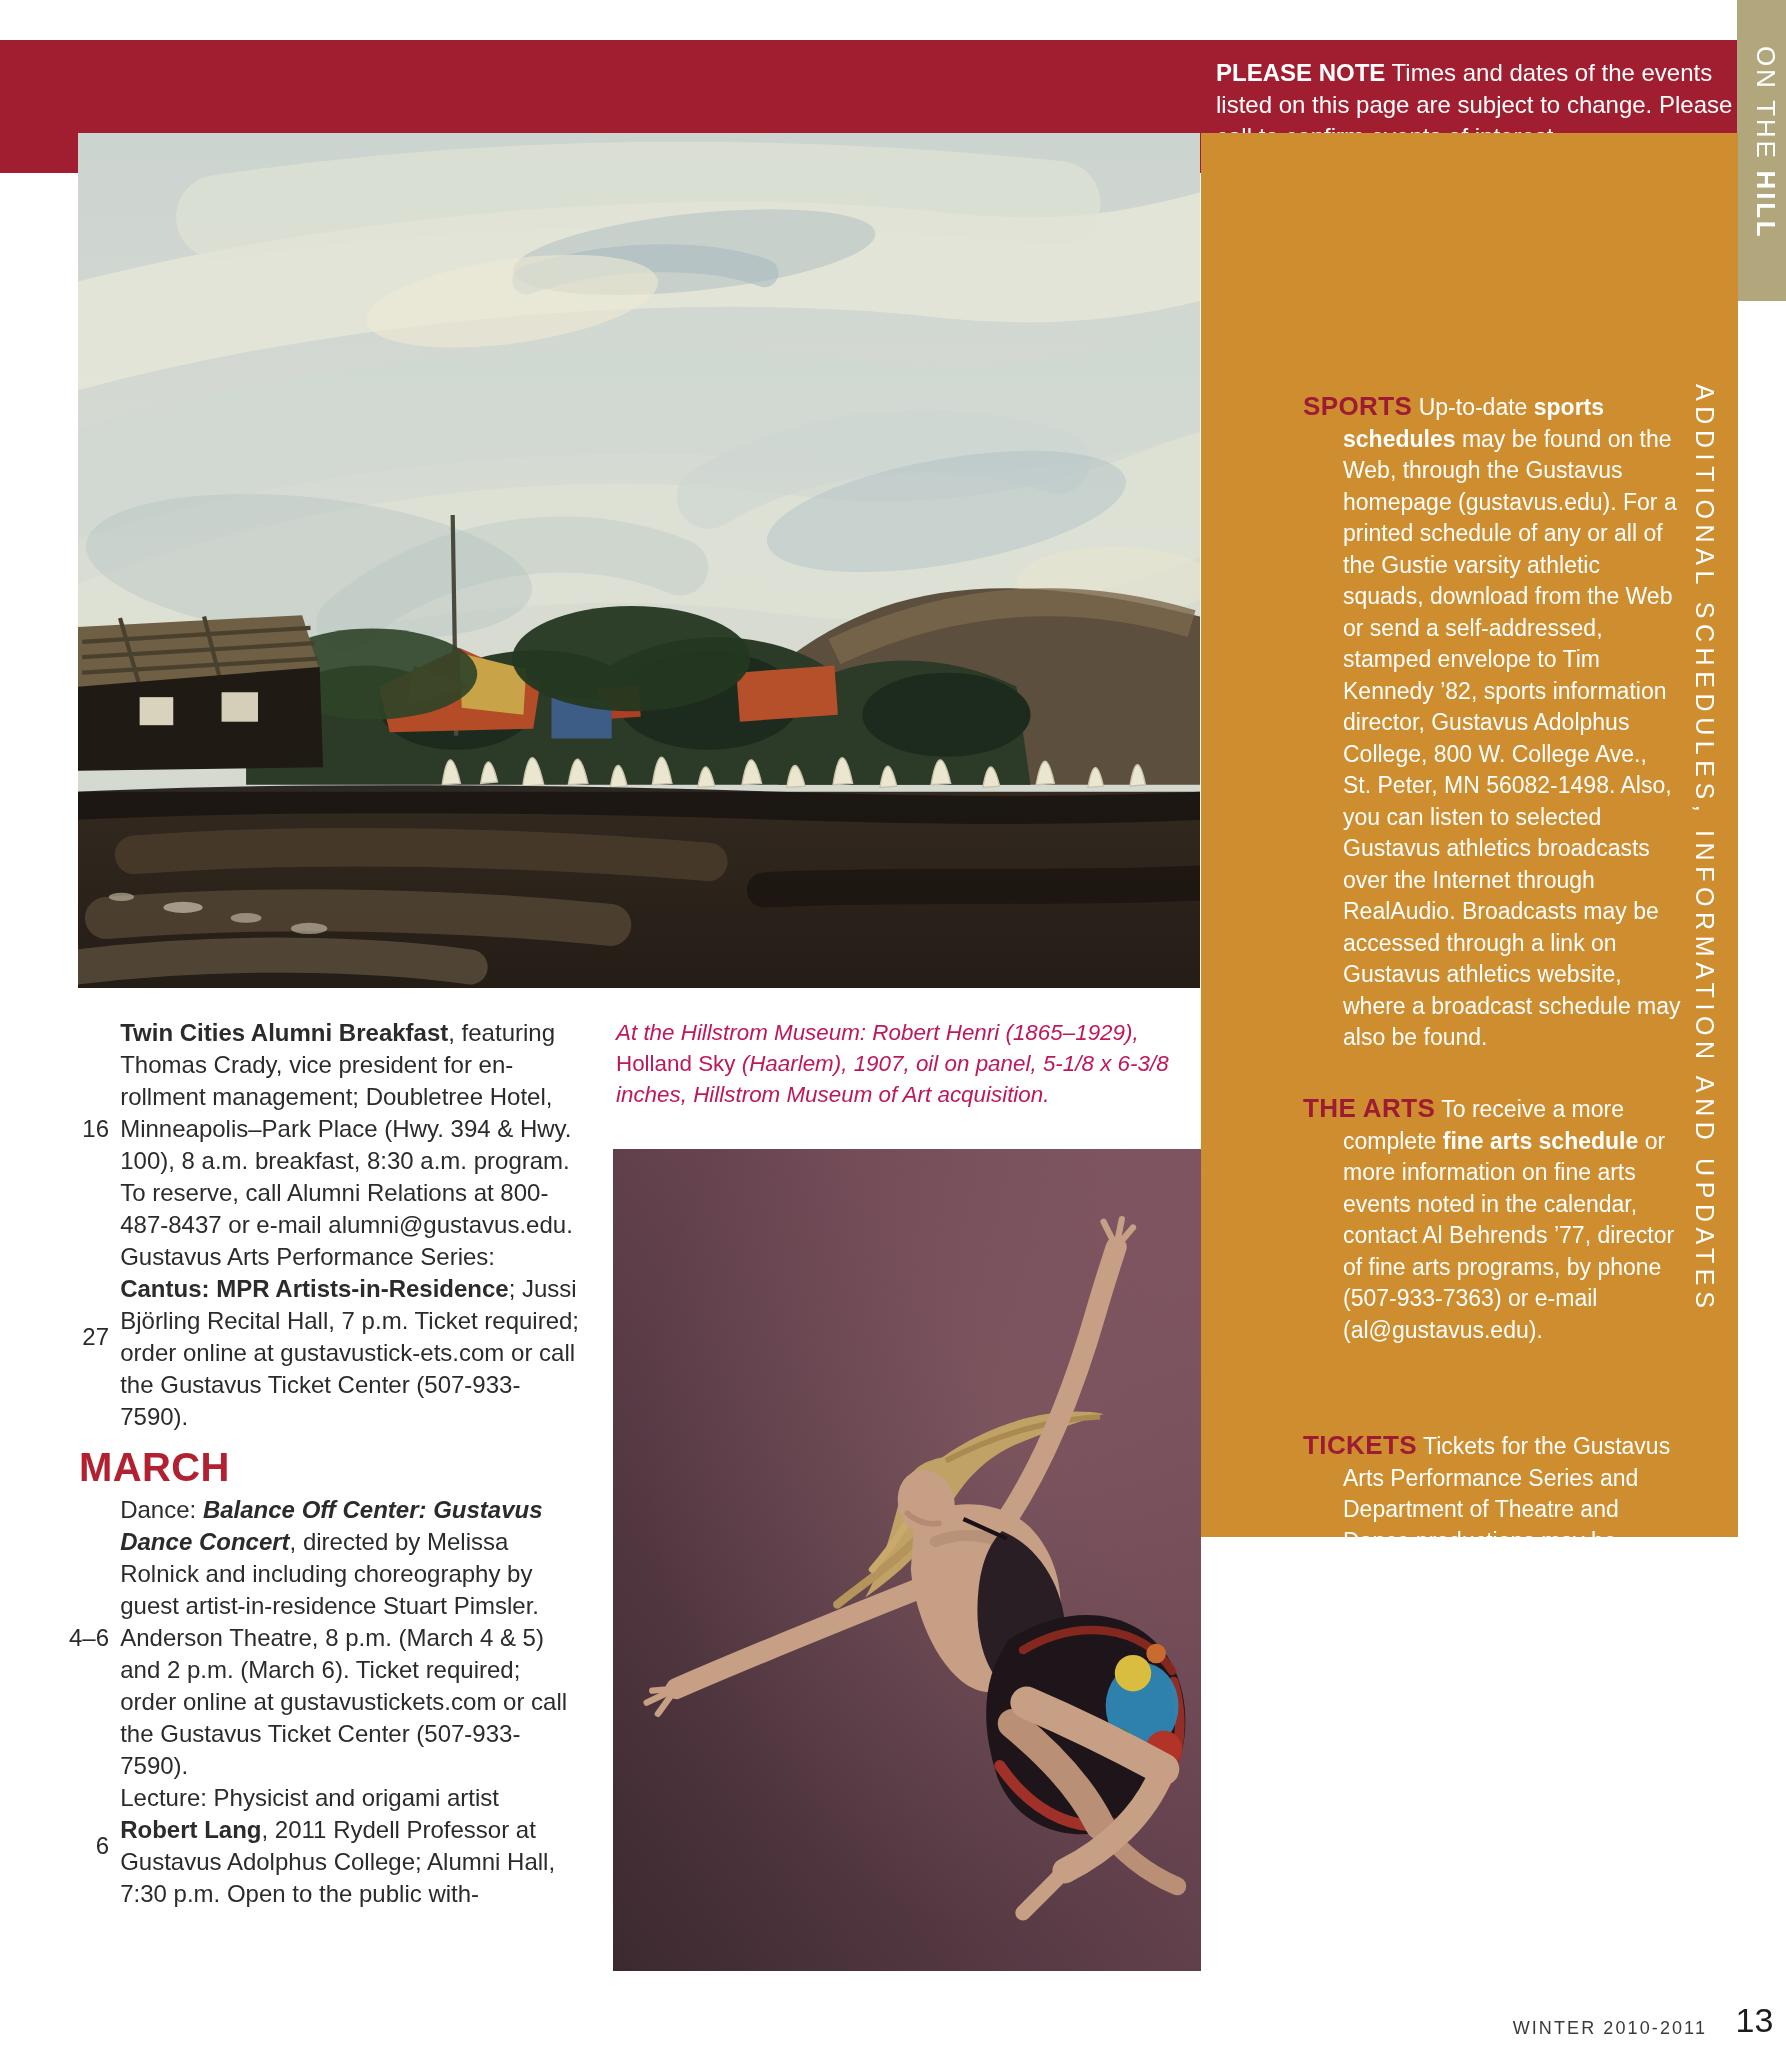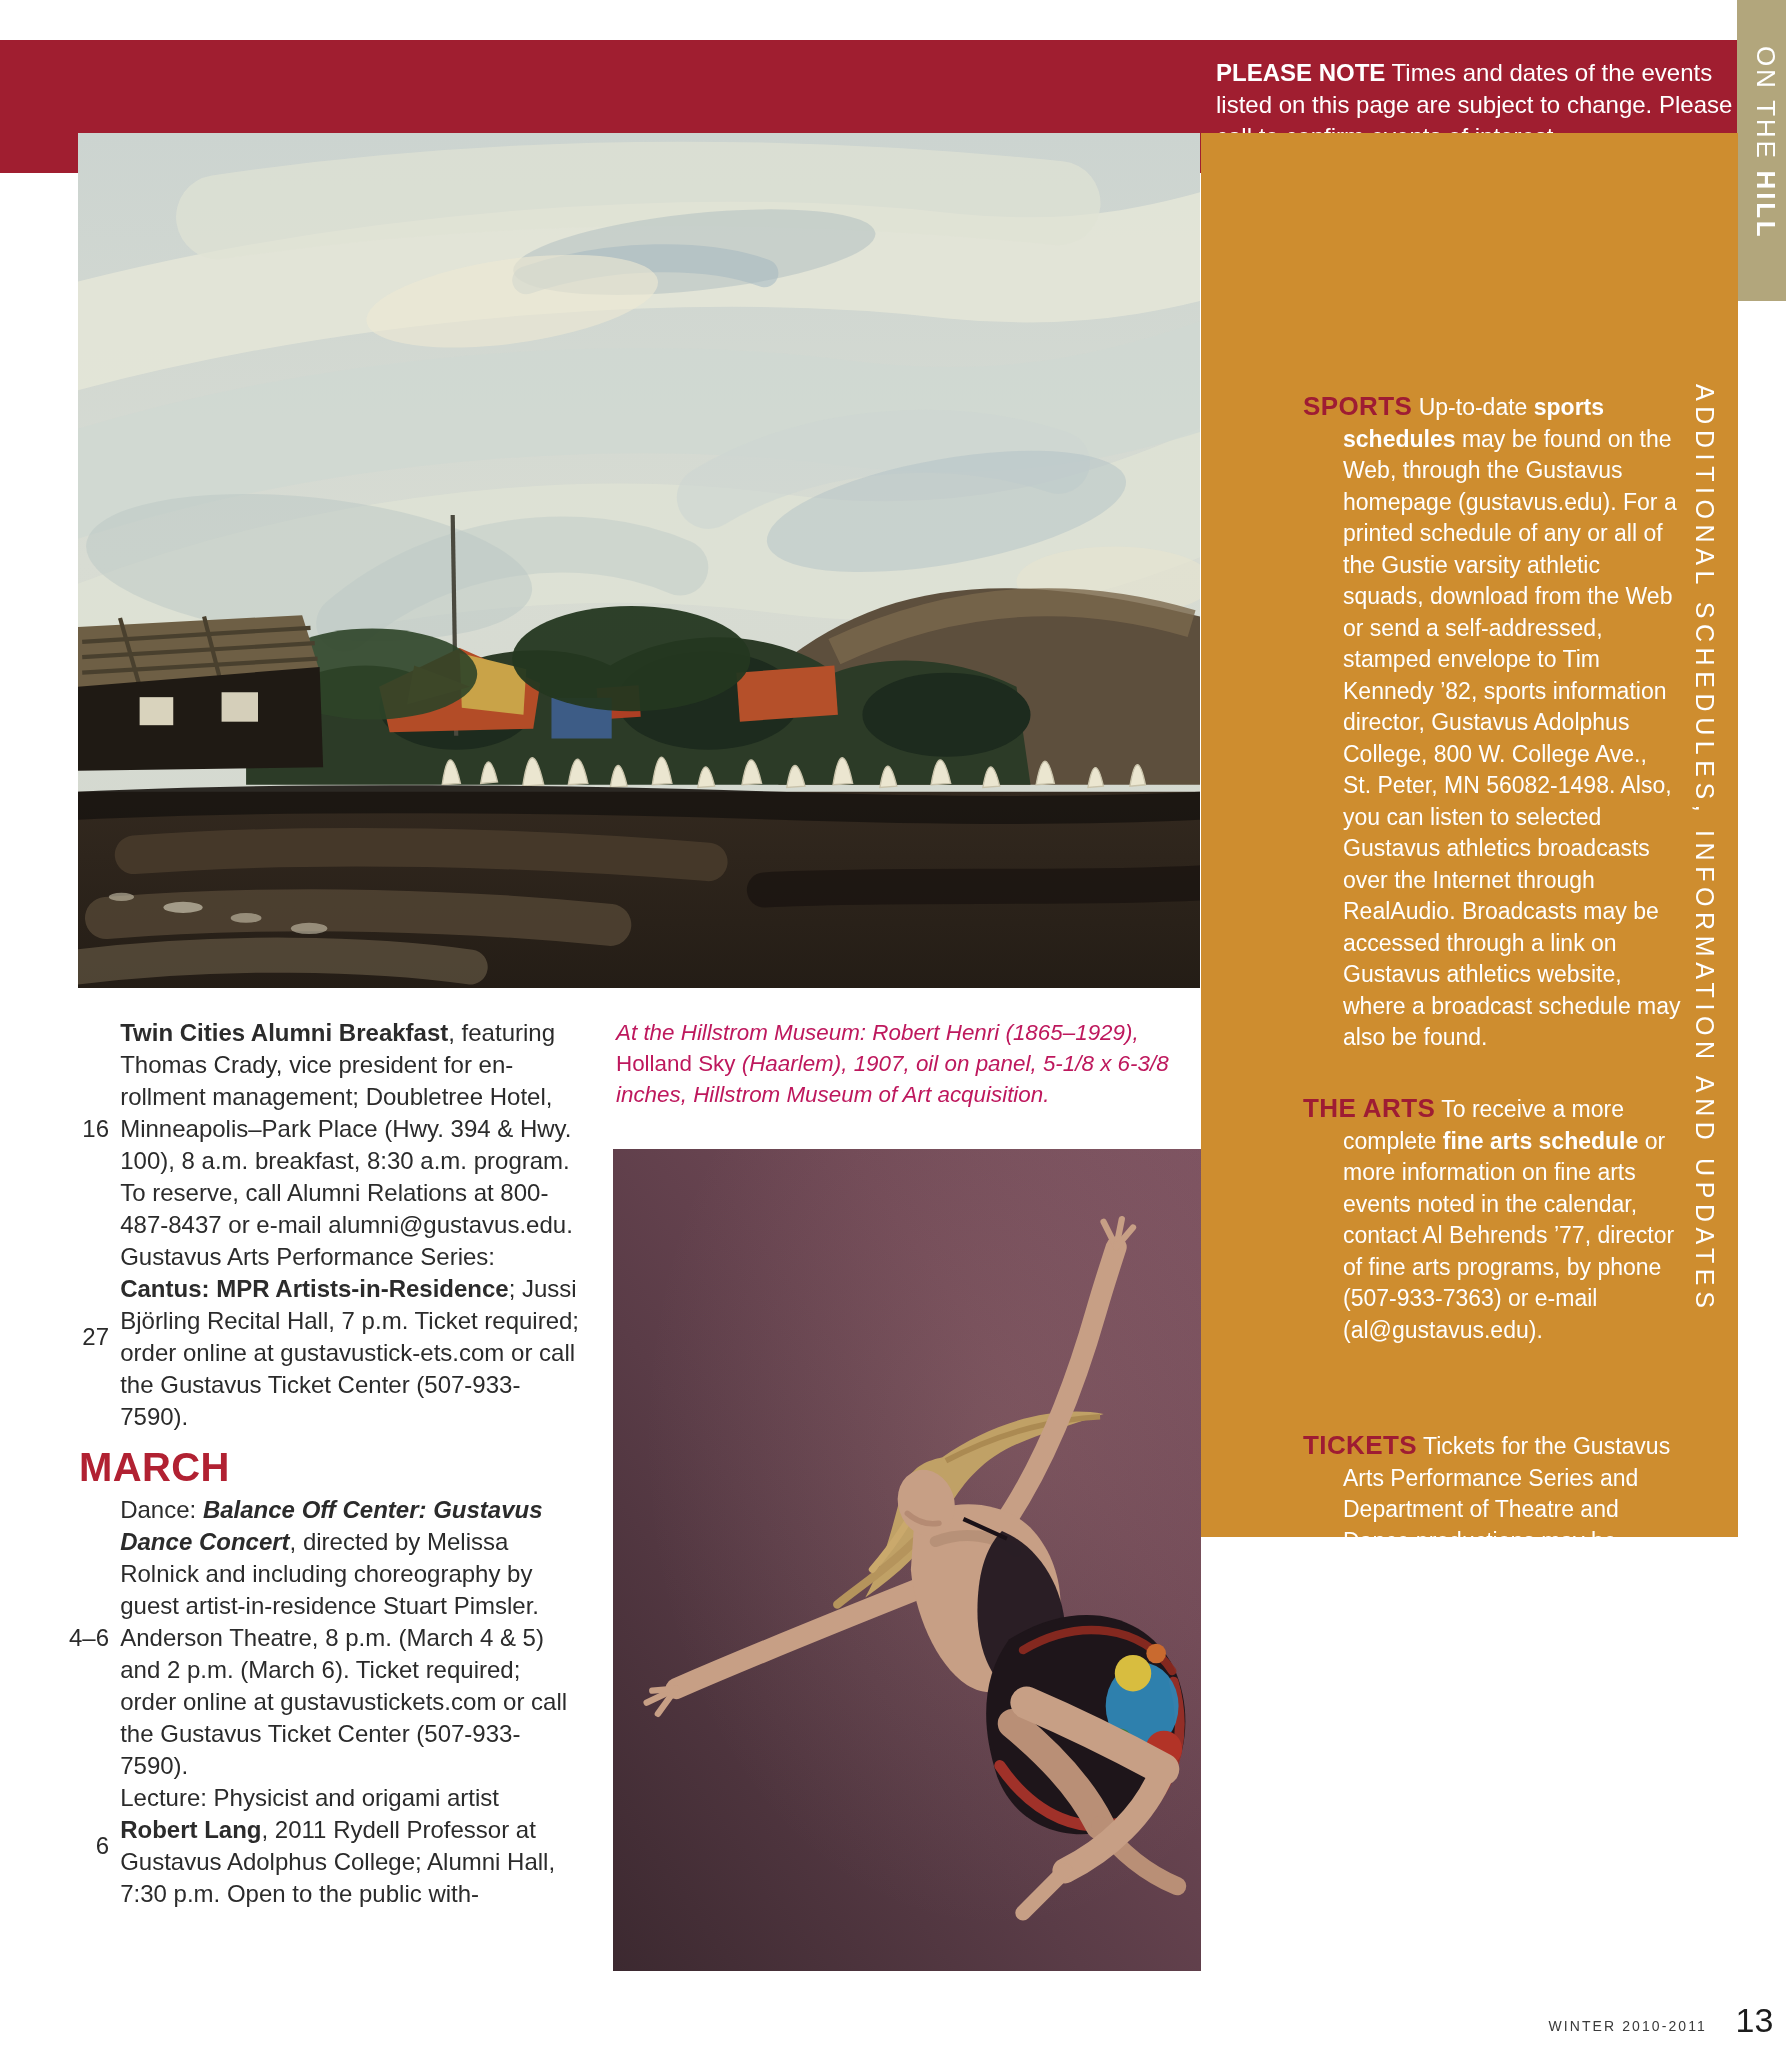--- a/index.html
+++ b/index.html
@@ -50,21 +50,21 @@
   
   .caption{position:absolute;left:616px;top:1017px;width:579px;color:#be185d;
            font-size:22.4px;line-height:31px;font-style:italic;}
   .caption .seg-r{font-style:normal;}
 
   
   .photo{position:absolute;left:613px;top:1149px;width:588px;height:822px;}
   .photo svg{display:block;width:100%;height:100%;}
 
   
-  .footer-issue{position:absolute;right:79px;top:2018px;font-size:14px;
+  .footer-issue{position:absolute;right:79px;top:2018px;font-size:18px;
                 letter-spacing:2.1px;color:#3a3a3a;}
   .footer-page{position:absolute;right:12.6px;top:2001px;font-size:34px;
                font-weight:400;color:#1c1c1c;}
 </style>
 </head>
 <body>
 
 <div class="page">
 
   <div class="banner">

